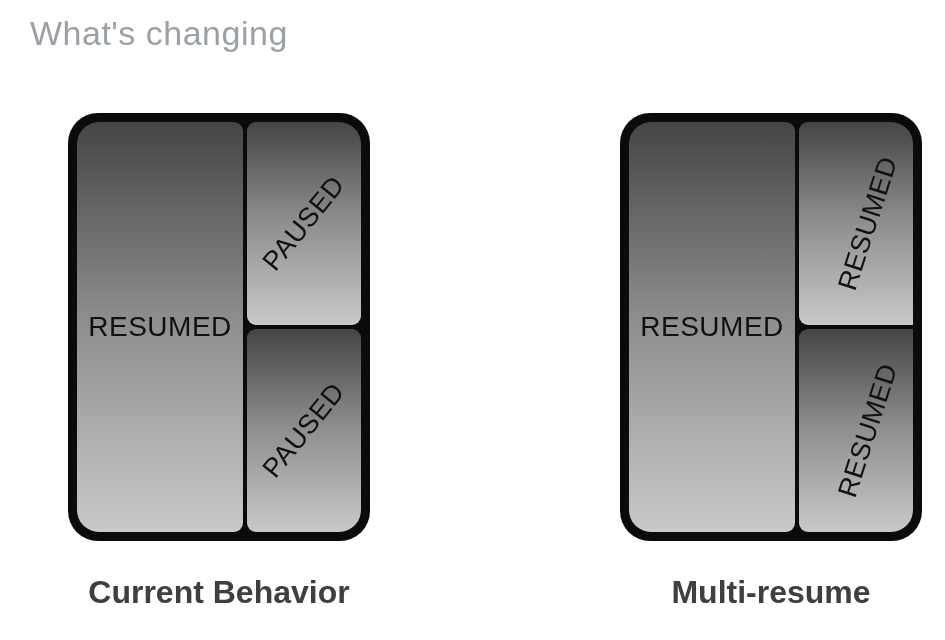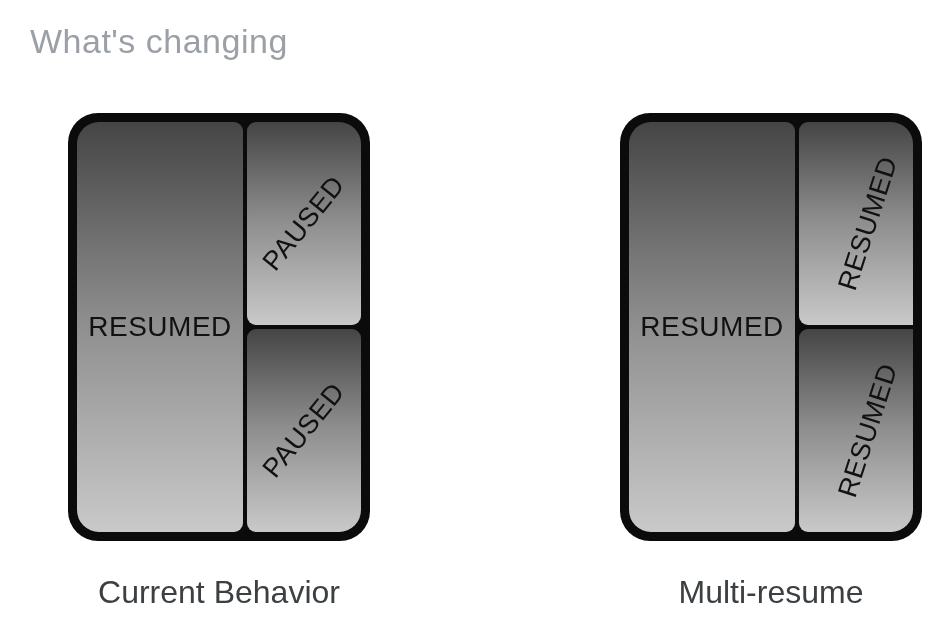--- a/index.html
+++ b/index.html
@@ -12,21 +12,21 @@
     overflow: hidden;
   }
   .page {
     position: relative;
     width: 945px;
     height: 640px;
   }
   .title {
     position: absolute;
     left: 30px;
-    top: 22px;
+    top: 14px;
     margin: 0;
     font-size: 34px;
     font-weight: 400;
     color: #9aa0a6;
     letter-spacing: 0.5px;
   }
   
   .device {
     position: absolute;
     top: 113px;
@@ -82,21 +82,21 @@
   }
   .device-2 .side-pane .pane-label {
     transform: rotate(-72deg);
   }
   .caption {
     position: absolute;
     top: 574px;
     width: 302px;
     text-align: center;
     font-size: 32px;
-    font-weight: 400;
+    font-weight: 700;
     color: #3c4043;
   }
   .caption-1 { left: 68px; }
   .caption-2 { left: 620px; text-align: center; }
 </style>
 </head>
 <body>
 
 <div class="page">
 

